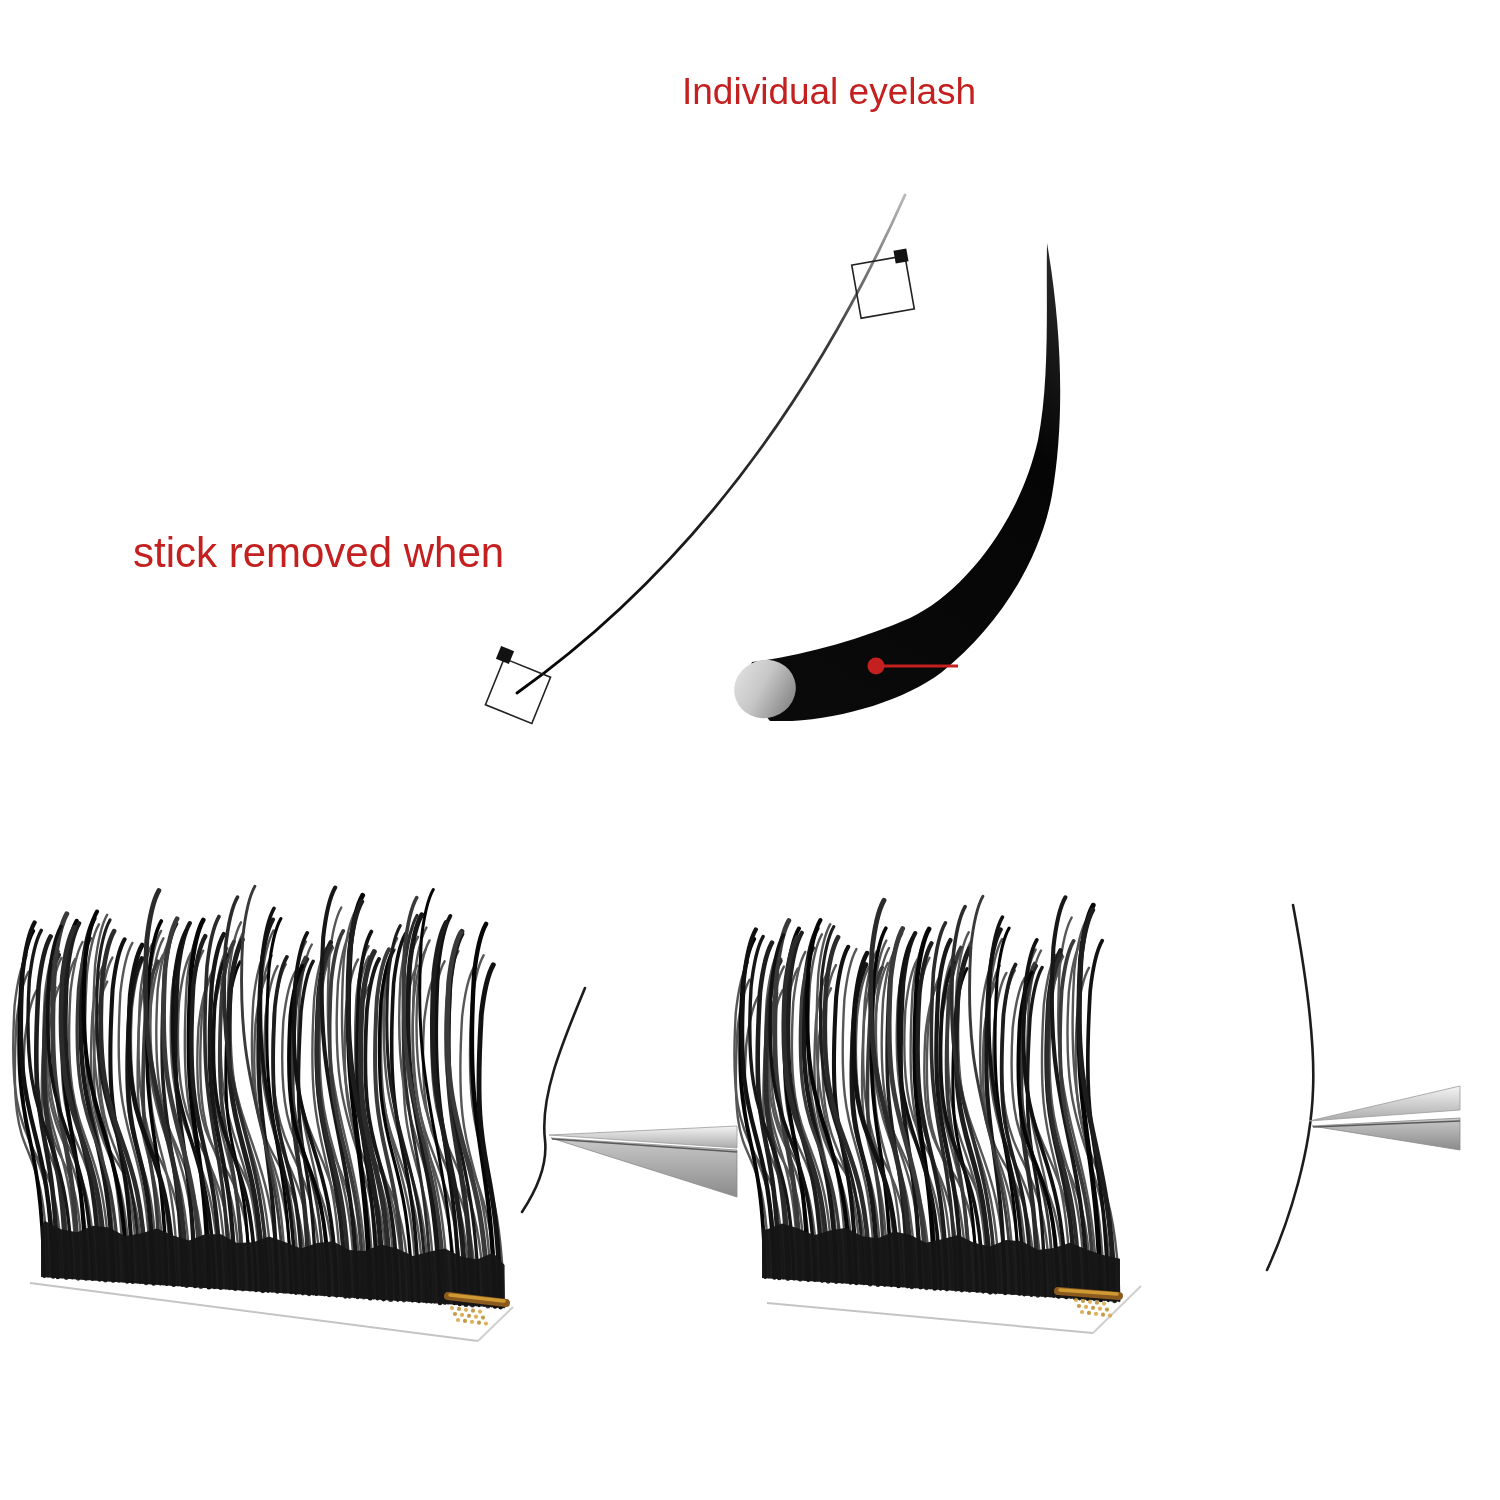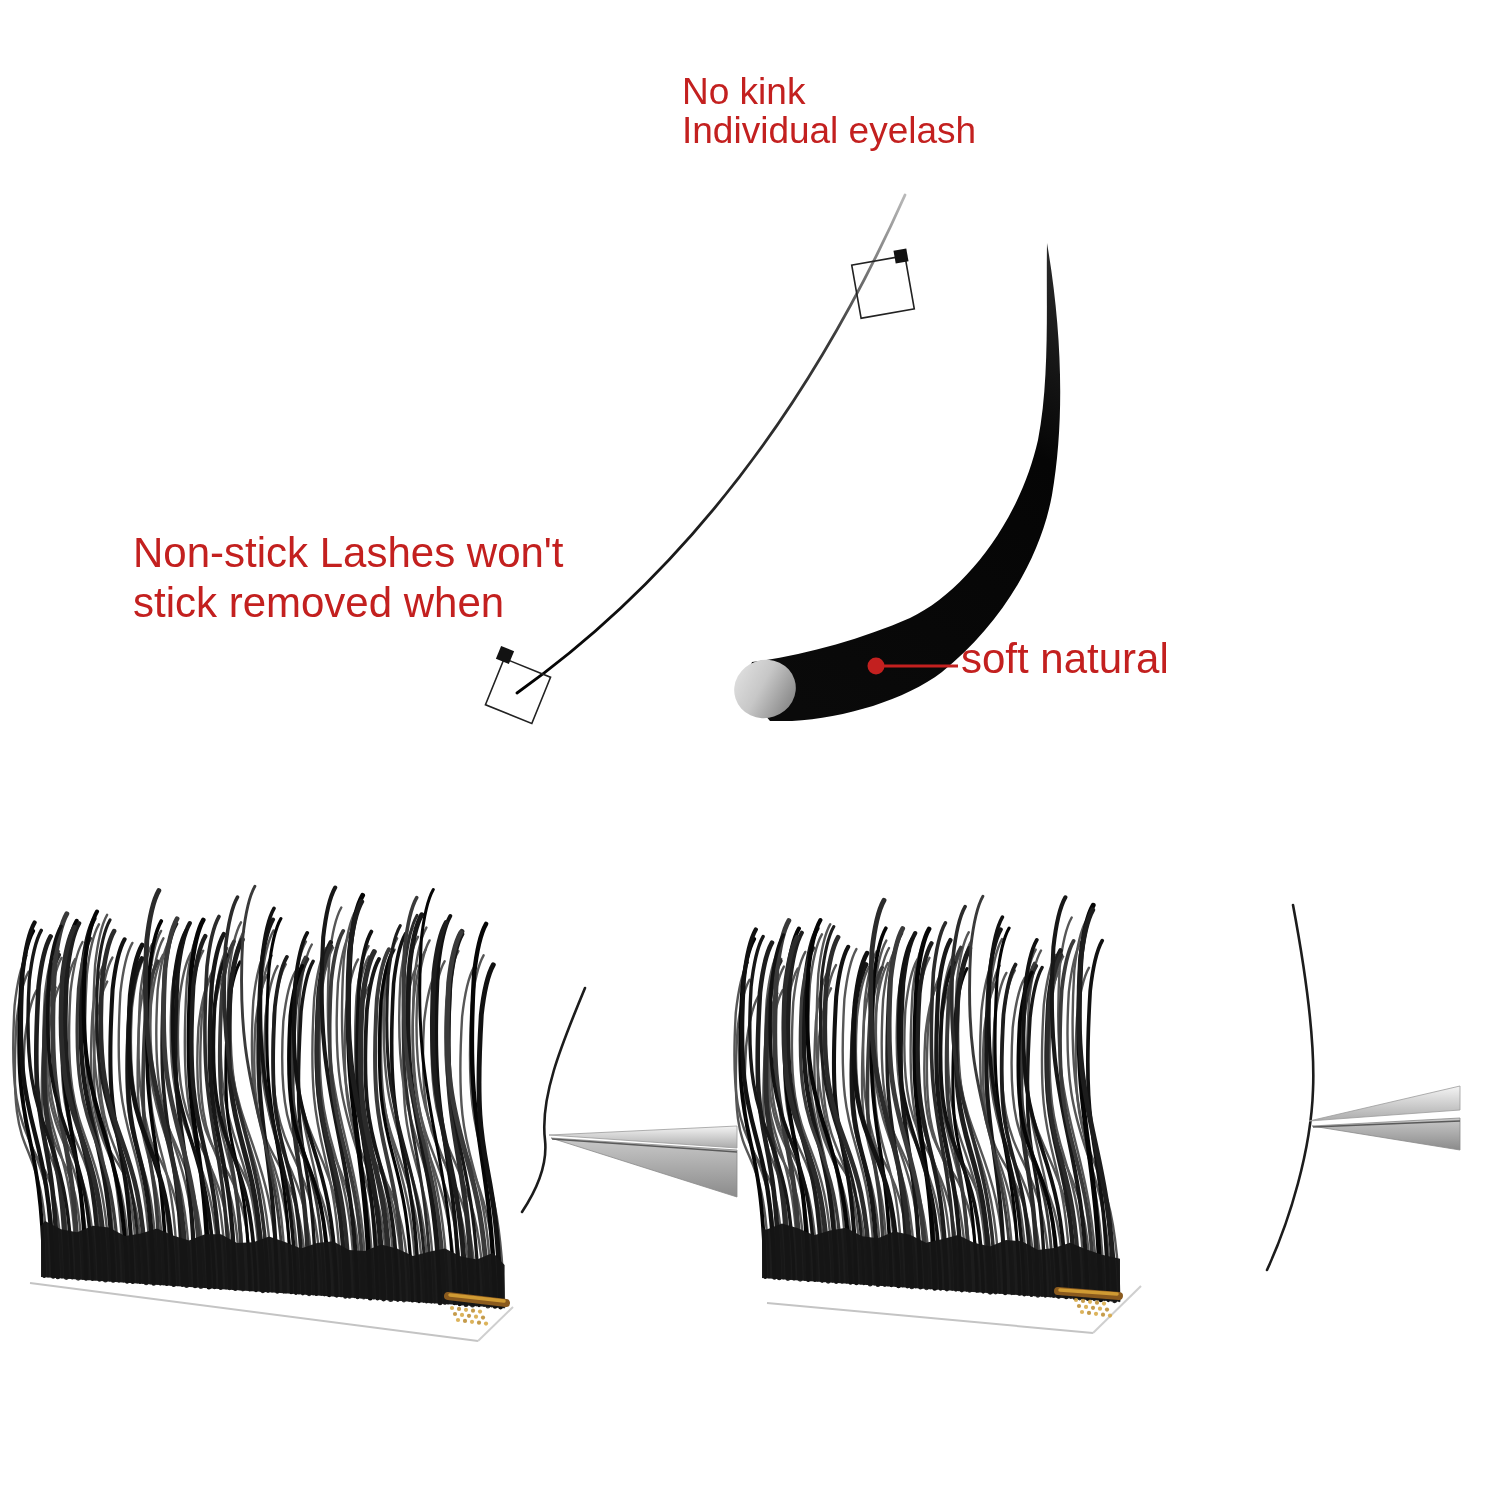--- a/index.html
+++ b/index.html
@@ -374,26 +374,23 @@
       <path d="M1293,905 C1308,985 1315,1045 1313,1090 C1311,1150 1290,1220 1267,1270" fill="none" stroke="#1c1c1c" stroke-width="2.6" stroke-linecap="round"></path>
       <g>
         <polygon points="1309,1121 1460,1086 1460,1110" fill="url(#tweezerUp)" stroke="#9c9c9c" stroke-width="0.8"></polygon>
         <polygon points="1312,1126 1460,1118 1460,1150" fill="url(#tweezerLow)" stroke="#8a8a8a" stroke-width="0.8"></polygon>
         <line x1="1313" y1="1127" x2="1460" y2="1121" stroke="#5a5a5a" stroke-width="1.6"></line>
       </g>
     </g>
   </svg>
 
   <div class="note note-top">
-    <div>No kink</div>
     <div>Individual eyelash</div>
   </div>
 
   <div class="note note-left">
-    <div>Non-stick Lashes won't</div>
     <div>stick removed when</div>
   </div>
 
   <div class="note note-right">
-    <div>soft natural</div>
   </div>
 
 </div>
 
 </body></html>

